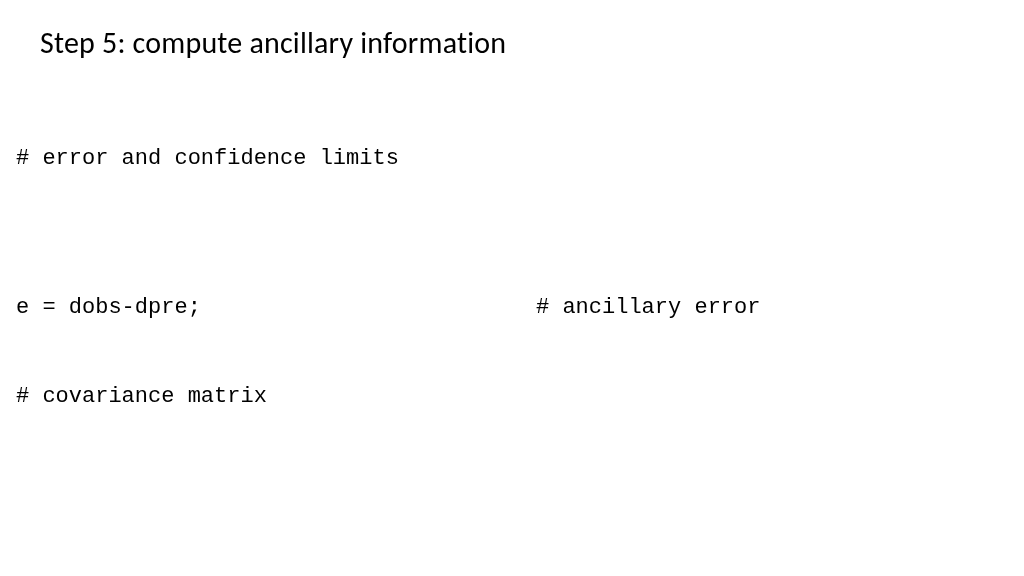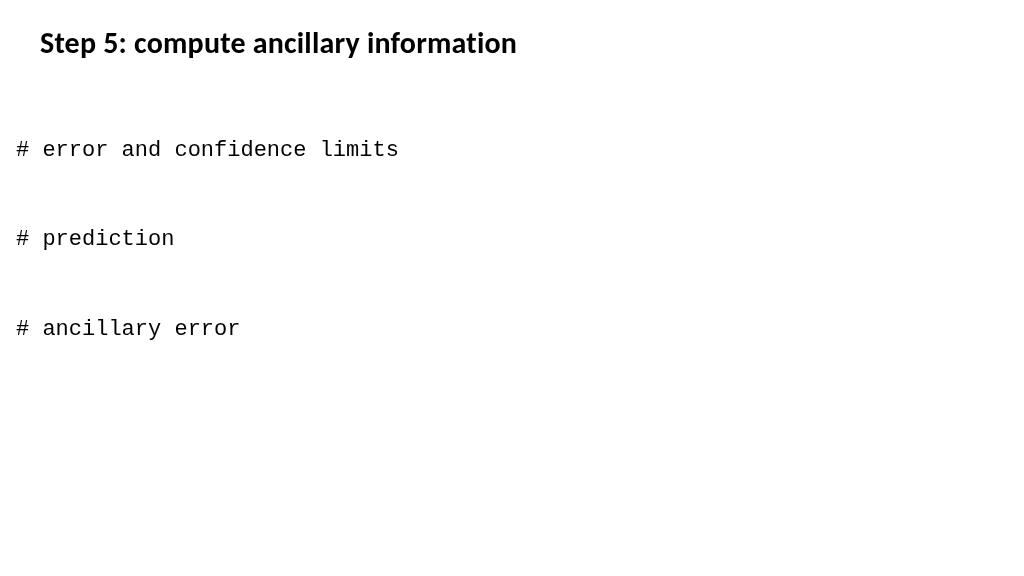--- a/index.html
+++ b/index.html
@@ -6,24 +6,24 @@
     body {
       width: 1024px;
       height: 576px;
       background: #ffffff;
       font-family: Calibri, "Segoe UI", Arial, sans-serif;
       padding: 24px 16px 0 16px;
       overflow: hidden;
     }
     .title {
       font-size: 30px;
-      font-weight: 700;
+      font-weight: 400;
       color: #000;
       margin-left: 24px;
-      margin-bottom: 16px;
+      margin-bottom: 24px;
       letter-spacing: 0.2px;
     }
     .code-block {
       font-family: "Courier New", Courier, monospace;
       font-size: 22px;
       line-height: 1.35;
       color: #000;
       white-space: pre;
     }
     .code-line { display: flex; }
@@ -33,21 +33,22 @@
 </head>
 <body>
 
 <h1 class="title">Step 5: compute ancillary information</h1>
 
 <div class="code-block">
   <div class="code-line">
     <span class="code-col"># error and confidence limits</span>
   </div>
   <div class="code-line">
-    <span class="code-col"># prediction</span>
   </div>
   <div class="code-line">
+    <span class="code-col col-code">e = dobs-dpre;</span>
     <span class="code-col"># ancillary error</span>
   </div>
   <div class="code-line">
+    <span class="code-col"># covariance matrix</span>
   </div>
   
 </div>
 
 </body></html>

